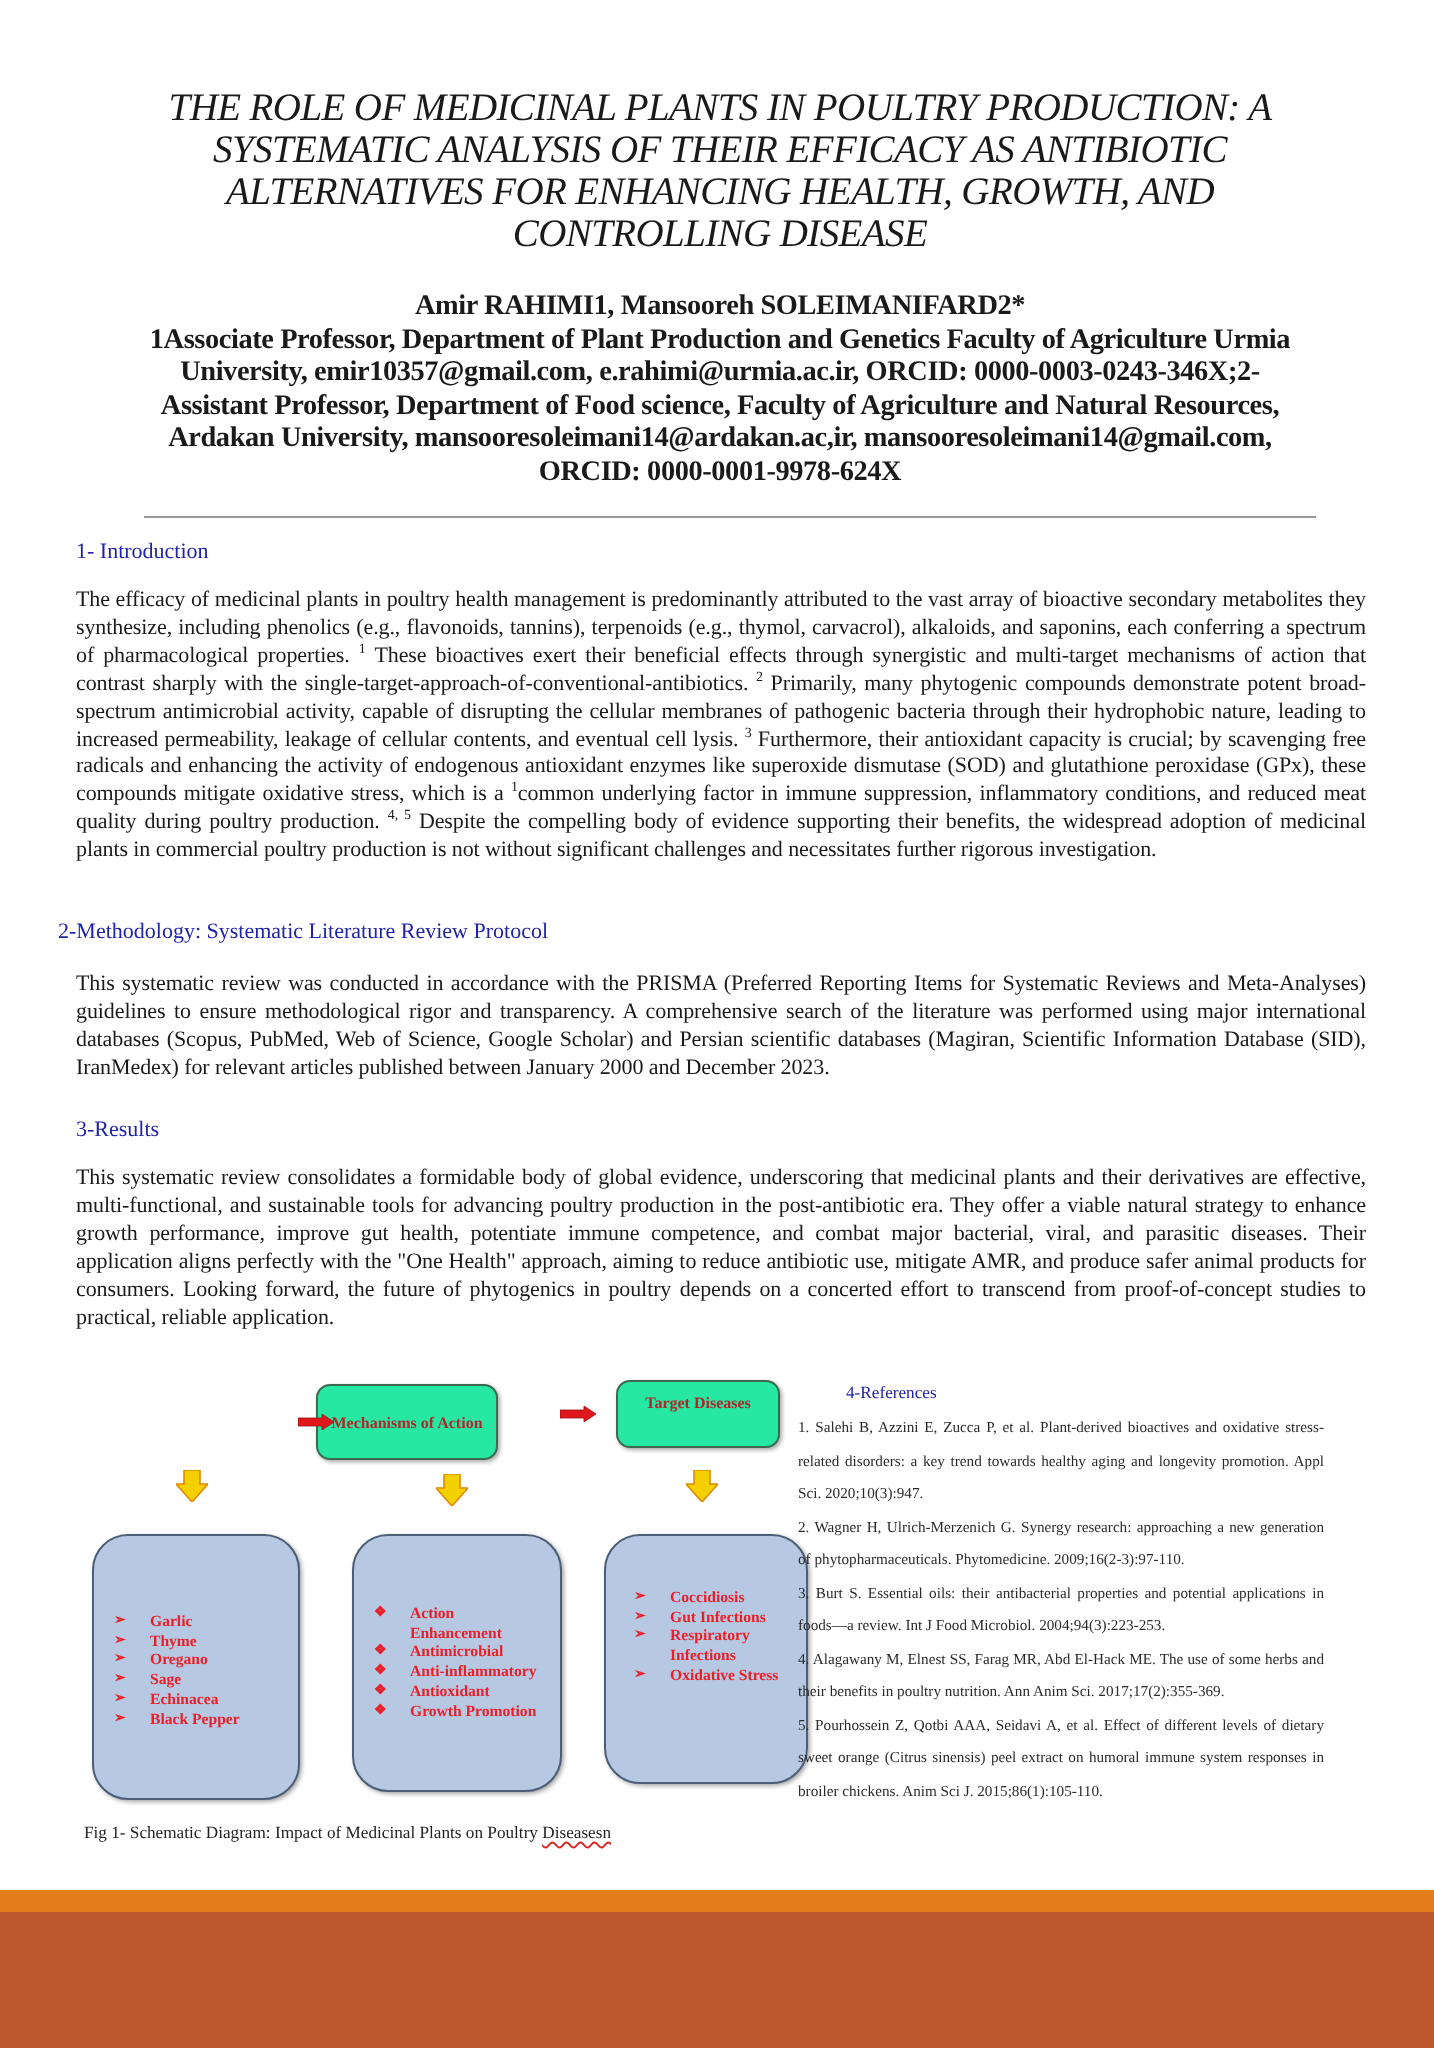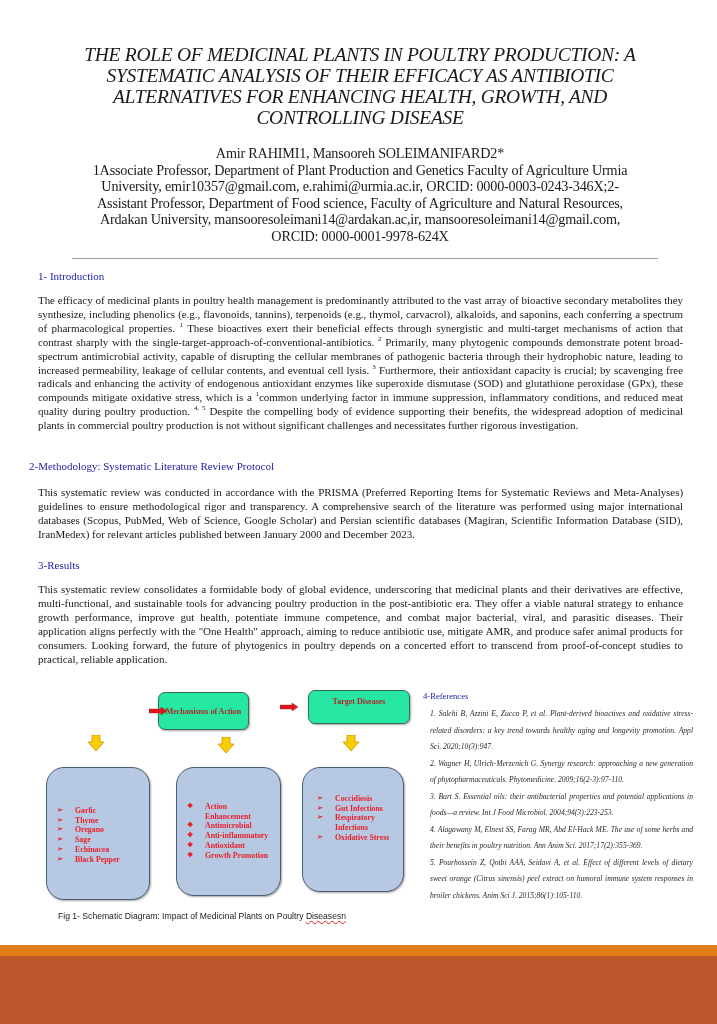--- a/index.html
+++ b/index.html
@@ -11,20 +11,21 @@
     .title {
       position: absolute; left: 60px; top: 44px; width: 600px;
       text-align: center; font-size: 19.5px; line-height: 21px; color: #1a1a1a;
       letter-spacing: -0.3px;
       font-style: italic;
     }
     .authors {
       position: absolute; left: 60px; top: 145px; width: 600px;
       text-align: center; font-size: 14.2px; line-height: 16.5px; color: #1a1a1a;
       letter-spacing: -0.2px;
+      font-weight: bold;
     }
     .divider {
       position: absolute; left: 72px; top: 258px; width: 586px; height: 1px;
       background: #9a9a9a;
     }
     .heading {
       position: absolute; font-size: 11px; color: #1f23a8; line-height: 13px;
     }
     .para {
       position: absolute; left: 38px; width: 645px;
@@ -51,33 +52,33 @@
       position: absolute; background: #b7c9e2; border: 1.2px solid #4c5f78;
       border-radius: 18px; box-shadow: 1px 1px 2px rgba(0,0,0,0.35);
     }
     .bottom-box ul {
       list-style: none; margin: 0; padding: 0; position: absolute;
       color: #e8202a; font-weight: bold; font-size: 7.8px; line-height: 9.7px;
     }
     .bottom-box li { position: relative; padding-left: 18px; }
     .bottom-box li .bullet { position: absolute; left: 0; top: 0; font-size: 7px; }
     .caption {
-      position: absolute; left: 58px; top: 911px; font-size: 8.6px; color: #222;
-      font-family: Liberation Sans, sans-serif;
+      position: absolute; left: 42px; top: 911px; font-size: 8.6px; color: #222;
+      font-family: Liberation Serif, serif;
       text-align: center;
     }
     .caption .squiggle {
       text-decoration: underline wavy #d22; text-decoration-thickness: 0.6px;
     }
 
     
     .refs-heading { left: 423px; top: 690px; font-size: 8.6px; }
     .refs {
-      position: absolute; left: 430px; top: 706px; width: 263px;
-      font-size: 7.6px; line-height: 16.5px; text-align: justify; color: #2a2a2a; font-style: italic;
+      position: absolute; left: 399px; top: 706px; width: 263px;
+      font-size: 7.6px; line-height: 16.5px; text-align: justify; color: #2a2a2a;
     }
     .refs div { margin: 0; }
 
     
     .band-orange {
       position: absolute; left: 0; top: 945px; width: 717px; height: 11px; background: #e17e18;
     }
     .band-rust {
       position: absolute; left: 0; top: 956px; width: 717px; height: 68px; background: #bc582c;
     }
@@ -105,21 +106,21 @@
 <div class="para" style="top:486px;">This systematic review was conducted in accordance with the PRISMA (Preferred Reporting Items for Systematic Reviews and Meta-Analyses) guidelines to ensure methodological rigor and transparency. A comprehensive search of the literature was performed using major international databases (Scopus, PubMed, Web of Science, Google Scholar) and Persian scientific databases (Magiran, Scientific Information Database (SID), IranMedex) for relevant articles published between January 2000 and December 2023.</div>
 
 <div class="heading" style="left:38px; top:559px;">3-Results</div>
 <div class="para" style="top:583px;">This systematic review consolidates a formidable body of global evidence, underscoring that medicinal plants and their derivatives are effective, multi-functional, and sustainable tools for advancing poultry production in the post-antibiotic era. They offer a viable natural strategy to enhance growth performance, improve gut health, potentiate immune competence, and combat major bacterial, viral, and parasitic diseases. Their application aligns perfectly with the "One Health" approach, aiming to reduce antibiotic use, mitigate AMR, and produce safer animal products for consumers. Looking forward, the future of phytogenics in poultry depends on a concerted effort to transcend from proof-of-concept studies to practical, reliable application.</div>
 
 <div class="diagram">
 
   <div class="top-box" style="left:128px; top:12px; width:89px; height:36px;">
     <span>Mechanisms of Action</span>
   </div>
-  <div class="top-box" style="left:278px; top:10px; width:102px; height:34px; justify-content:flex-start; padding-top:4px; box-sizing:border-box;">
+  <div class="top-box" style="left:278px; top:10px; width:82px; height:34px; justify-content:flex-start; padding-top:4px; box-sizing:border-box;">
     <span>Target Diseases</span>
   </div>
 
   <svg class="arrow-right" style="left:119px; top:27px;" viewBox="0 0 18 8">
     <polygon points="0,2 12,2 12,0 18,4 12,8 12,6 0,6" fill="#e0161d" stroke="#9a1014" stroke-width="0.4"></polygon>
   </svg>
   <svg class="arrow-right" style="left:250px; top:23px;" viewBox="0 0 18 8">
     <polygon points="0,2 12,2 12,0 18,4 12,8 12,6 0,6" fill="#e0161d" stroke="#9a1014" stroke-width="0.4"></polygon>
   </svg>
 

